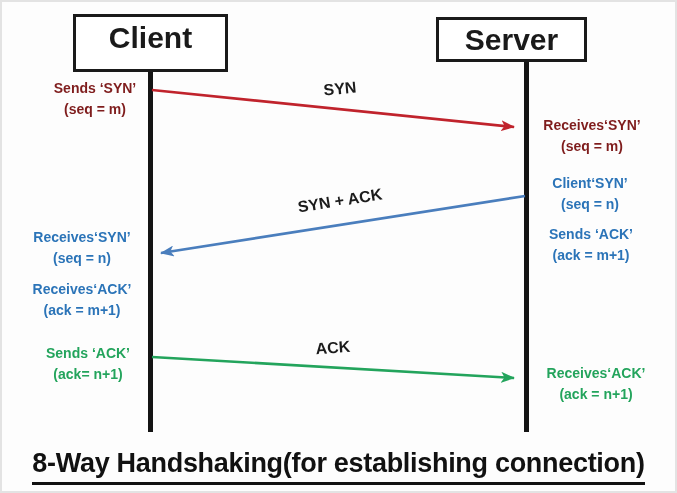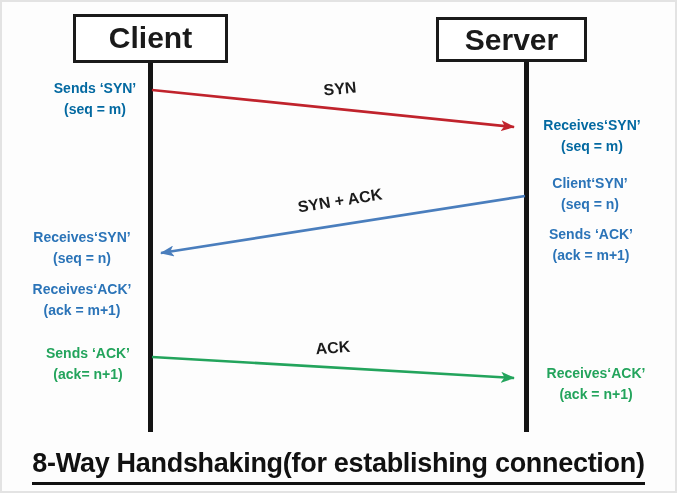--- a/index.html
+++ b/index.html
@@ -6,39 +6,39 @@
   #stage {
     position:relative; width:677px; height:493px; background:#fdfdfd;
     font-family:"Liberation Sans", sans-serif; overflow:hidden;
     box-shadow: inset 0 0 0 2px #e3e3e3;
   }
   .actor-box {
     position:absolute; box-sizing:border-box; background:#ffffff;
     border:3px solid #1a1a1a; text-align:center;
     font-weight:bold; font-size:30px; color:#1a1a1a; z-index:3;
   }
-  #client-box { left:73px; top:14px; width:155px; height:49px; line-height:41px; }
+  #client-box { left:73px; top:14px; width:155px; height:58px; line-height:41px; }
   #server-box { left:436px; top:17px; width:151px; height:45px; line-height:39px; }
   .lifeline { position:absolute; width:5px; background:#141414; z-index:1; }
   #client-lifeline { left:148px; top:58px; height:374px; }
   #server-lifeline { left:524px; top:59px; height:373px; }
   #arrow-layer { position:absolute; left:0; top:0; z-index:2; }
   .msg-label {
     position:absolute; font-weight:bold; font-size:16px; color:#1c1c1c;
     white-space:nowrap; z-index:4;
   }
   #msg-label-syn     { left:340px; top:89px;  transform:translate(-50%,-50%) rotate(-5deg); }
   #msg-label-synack  { left:340px; top:201px; transform:translate(-50%,-50%) rotate(-9deg); }
   #msg-label-ack     { left:333px; top:348px; transform:translate(-50%,-50%) rotate(-4deg); }
   .note {
     position:absolute; width:170px; text-align:center;
     font-size:14px; font-weight:bold; line-height:21px; z-index:4;
     white-space:nowrap;
   }
-  .note.red   { color:#0369a1; }
+  .note.red   { color:#7f1d1d; }
   .note.blue  { color:#2B74B8; }
   .note.green { color:#23A45C; }
   #client-note-0 { left:10px;  top:78px;  }
   #client-note-1 { left:-3px;  top:227px; }
   #client-note-2 { left:-3px;  top:279px; }
   #client-note-3 { left:3px;   top:343px; }
   #server-note-0 { left:507px; top:115px; }
   #server-note-1 { left:505px; top:173px; }
   #server-note-2 { left:506px; top:224px; }
   #server-note-3 { left:511px; top:363px; }

